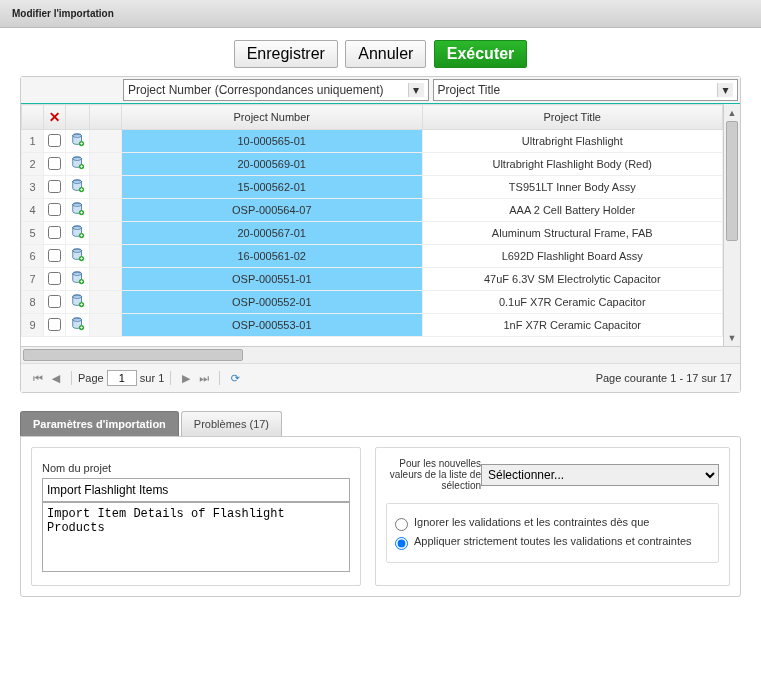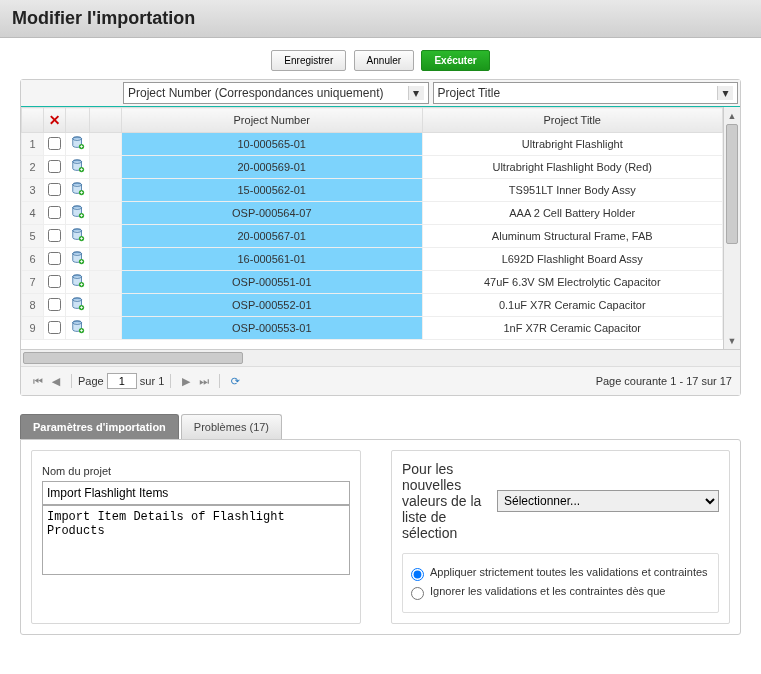--- a/index.html
+++ b/index.html
@@ -1,20 +1,20 @@
 <!DOCTYPE html>
 <html><head>
 <meta charset="utf-8">
 <style>
 * { box-sizing: border-box; margin: 0; padding: 0; }
 body { font-family: Arial, Helvetica, sans-serif; font-size: 12px; color: #333; background: #fff; width: 761px; }
 .header-bar { background: linear-gradient(to bottom, #e8e8e8, #d0d0d0); border-bottom: 1px solid #bbb; padding: 8px 12px; }
-.header-bar h1 { font-size: 18px; font-weight: bold; color: #222; }
+.header-bar h1 { font-size: 10px; font-weight: bold; color: #222; }
 .toolbar { text-align: center; padding: 12px 0 8px; }
-.btn { display: inline-block; padding: 4px 12px; font-size: 10px; border: 1px solid #aaa; background: linear-gradient(to bottom, #fdfdfd, #e8e8e8); border-radius: 2px; cursor: pointer; margin: 0 2px; }
+.btn { display: inline-block; padding: 4px 12px; font-size: 16px; border: 1px solid #aaa; background: linear-gradient(to bottom, #fdfdfd, #e8e8e8); border-radius: 2px; cursor: pointer; margin: 0 2px; }
 .btn-exec { background: linear-gradient(to bottom, #2bb82b, #1a961a); border-color: #1a8a1a; color: #fff; font-weight: bold; }
 .main-panel { border: 1px solid #ccc; margin: 0 20px; border-radius: 3px; }
 .panel-header { background: #fafafa; padding: 6px 8px; border-bottom: 1px solid #ddd; font-size: 11px; }
 .panel-header strong { font-weight: bold; font-size: 12px; margin-right: 20px; }
 .panel-header span.meta { margin-right: 18px; color: #333; }
 .col-selectors { display: flex; border-bottom: 1px solid #14b8a6; background: #f5f5f5; }
 .col-selectors .stub { flex: 0 0 100px; }
 .col-selectors select, .col-selectors .dropdown-fake { flex: 1; font-size: 12px; height: 22px; border: 1px solid #999; background: #fff; margin: 2px; padding: 2px 4px; position: relative; }
 .dropdown-fake { display:flex; align-items:center; justify-content:space-between; cursor:pointer; }
 .dropdown-fake .arrow { width: 16px; text-align:center; border-left:1px solid #ccc; background:#eee; }
@@ -33,29 +33,29 @@
 .hscroll { height: 17px; background:#f0f0f0; border-top:1px solid #ccc; position:relative; }
 .hscroll .thumb { position:absolute; left:2px; top:2px; height:12px; width:220px; background:#ccc; border:1px solid #aaa; border-radius:2px; }
 .pager { display:flex; align-items:center; padding:6px 8px; background:#f5f5f5; border-top:1px solid #ddd; font-size:11px; }
 .pager .nav-btn { width:16px; height:16px; display:inline-flex; align-items:center; justify-content:center; color:#888; cursor:pointer; margin:0 1px; }
 .pager .sep { width:1px; height:14px; background:#ccc; margin:0 6px; }
 .pager input { width:30px; height:16px; font-size:11px; text-align:center; border:1px solid #aaa; }
 .pager .spacer { flex:1; }
 .tabs { margin: 18px 20px 0; display:flex; }
 .tab { padding:6px 12px; font-size:11px; border:1px solid #bbb; border-bottom:none; background:linear-gradient(to bottom,#f8f8f8,#e0e0e0); border-radius:3px 3px 0 0; margin-right:2px; cursor:pointer; color:#444; }
 .tab.active { background:#888; color:#fff; font-weight:bold; border-color:#777; }
-.tab-content { border:1px solid #ccc; margin:0 20px 10px; padding:10px; display:flex; gap:30px; border-radius:0 3px 3px 3px; }
+.tab-content { border:1px solid #ccc; margin:0 20px 10px; padding:10px; display:flex; gap:14px; border-radius:0 3px 3px 3px; }
 .left-col, .right-col { border:1px solid #d8d8d8; padding:10px; border-radius:2px; }
 .left-col { flex: 0 0 330px; }
 .right-col { flex:1; }
 .form-label { font-size:11px; color:#333; margin:4px 0; display:block; }
 .form-input { width:100%; border:1px solid #aaa; padding:4px; font-size:12px; }
 textarea.form-input { font-family: "Courier New", monospace; height:70px; resize:none; }
 .picklist-row { display:flex; align-items:center; margin-bottom:12px; }
-.picklist-row label { flex:0 0 95px; font-size:14px; }
+.picklist-row label { flex:0 0 95px; font-size:10px;text-align:right; }
 .picklist-row select { flex:1; font-size:12px; padding:2px; border:1px solid #999; }
 .radio-group { border:1px solid #ddd; padding:8px; border-radius:2px; font-size:11px; }
 .radio-row { display:flex; align-items:flex-start; margin:4px 0; }
 .radio-row input { margin:2px 6px 0 0; }
 .vscroll { position:absolute; right:0; top:0; bottom:0; width:17px; background:#f0f0f0; border-left:1px solid #ccc; }
 .vscroll .varrow { height:17px; display:flex; align-items:center; justify-content:center; color:#666; font-size:9px; }
 .vscroll .vtrack { position:absolute; top:17px; bottom:17px; left:0; right:0; }
 .vscroll .vthumb { position:absolute; top:0; left:2px; right:2px; height:120px; background:#ccc; border:1px solid #aaa; border-radius:2px; }
 </style>
 </head>
@@ -187,21 +187,21 @@
             <td class="idx">6</td>
             <td class="cb"><input type="checkbox" style=""></td>
             <td class="icon-cell"><span class="db-icon"><svg viewBox="0 0 16 16">
                   <ellipse cx="7" cy="3" rx="5" ry="2" fill="#9cc5e8" stroke="#4a7aa8"></ellipse>
                   <path d="M2 3v8c0 1.1 2.2 2 5 2s5-.9 5-2V3" fill="#cde3f5" stroke="#4a7aa8"></path>
                   <ellipse cx="7" cy="3" rx="5" ry="2" fill="none" stroke="#4a7aa8"></ellipse>
                   <circle cx="12" cy="12" r="3" fill="#3a3"></circle>
                   <path d="M10.5 12h3M12 10.5v3" stroke="#fff" stroke-width="1"></path>
                 </svg></span></td>
             <td class="idx"></td>
-            <td class="pn">16-000561-01</td>
+            <td class="pn">16-000561-02</td>
             <td>L692D Flashlight Board Assy</td>
             <td></td>
           </tr>
           <tr>
             <td class="idx">7</td>
             <td class="cb"><input type="checkbox" style=""></td>
             <td class="icon-cell"><span class="db-icon"><svg viewBox="0 0 16 16">
                   <ellipse cx="7" cy="3" rx="5" ry="2" fill="#9cc5e8" stroke="#4a7aa8"></ellipse>
                   <path d="M2 3v8c0 1.1 2.2 2 5 2s5-.9 5-2V3" fill="#cde3f5" stroke="#4a7aa8"></path>
                   <ellipse cx="7" cy="3" rx="5" ry="2" fill="none" stroke="#4a7aa8"></ellipse>
@@ -288,22 +288,22 @@
   </div>
   <div class="right-col">
     <div class="picklist-row">
       <label>Pour les nouvelles valeurs de la liste de sélection</label>
       <select>
         <option>Sélectionner...</option>
       </select>
     </div>
     <div class="radio-group">
       <div class="radio-row">
+        <input type="radio" name="valid" style="">
+        <span>Ignorer les validations et les contraintes dès que</span>
+      </div>
+      <div class="radio-row">
         <input type="radio" name="valid" checked="" style="">
         <span>Appliquer strictement toutes les validations et contraintes</span>
       </div>
-      <div class="radio-row">
-        <input type="radio" name="valid" style="">
-        <span>Ignorer les validations et les contraintes dès que</span>
-      </div>
     </div>
   </div>
 </div>
 
 </body></html>

